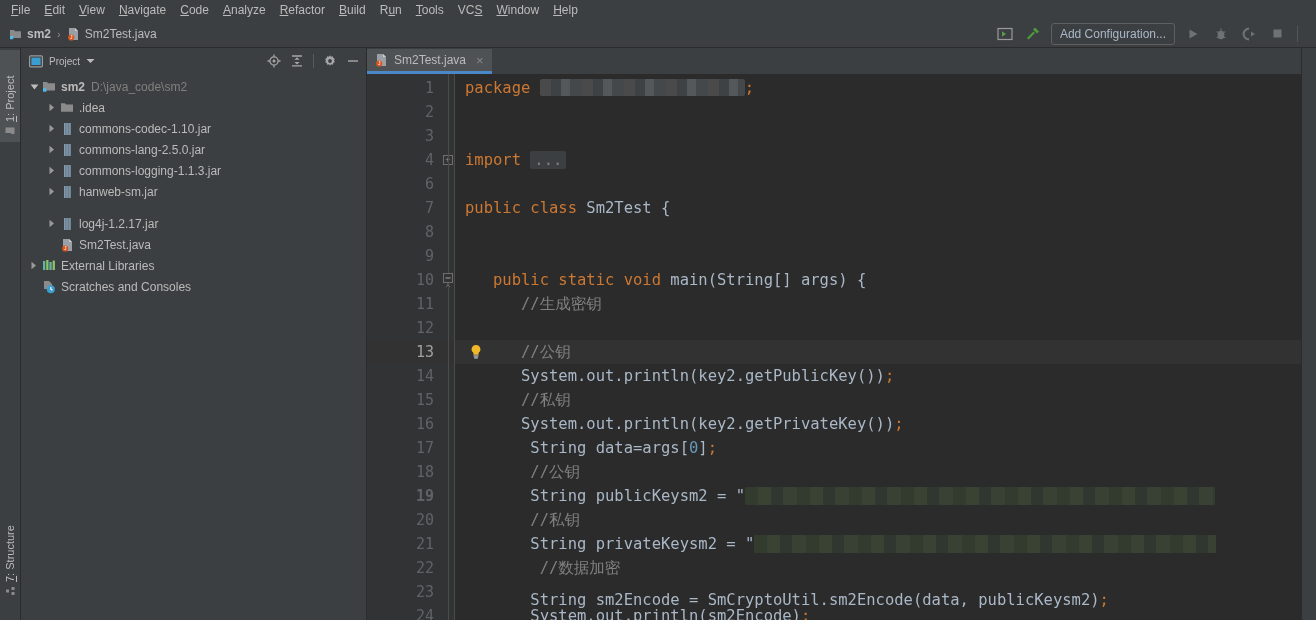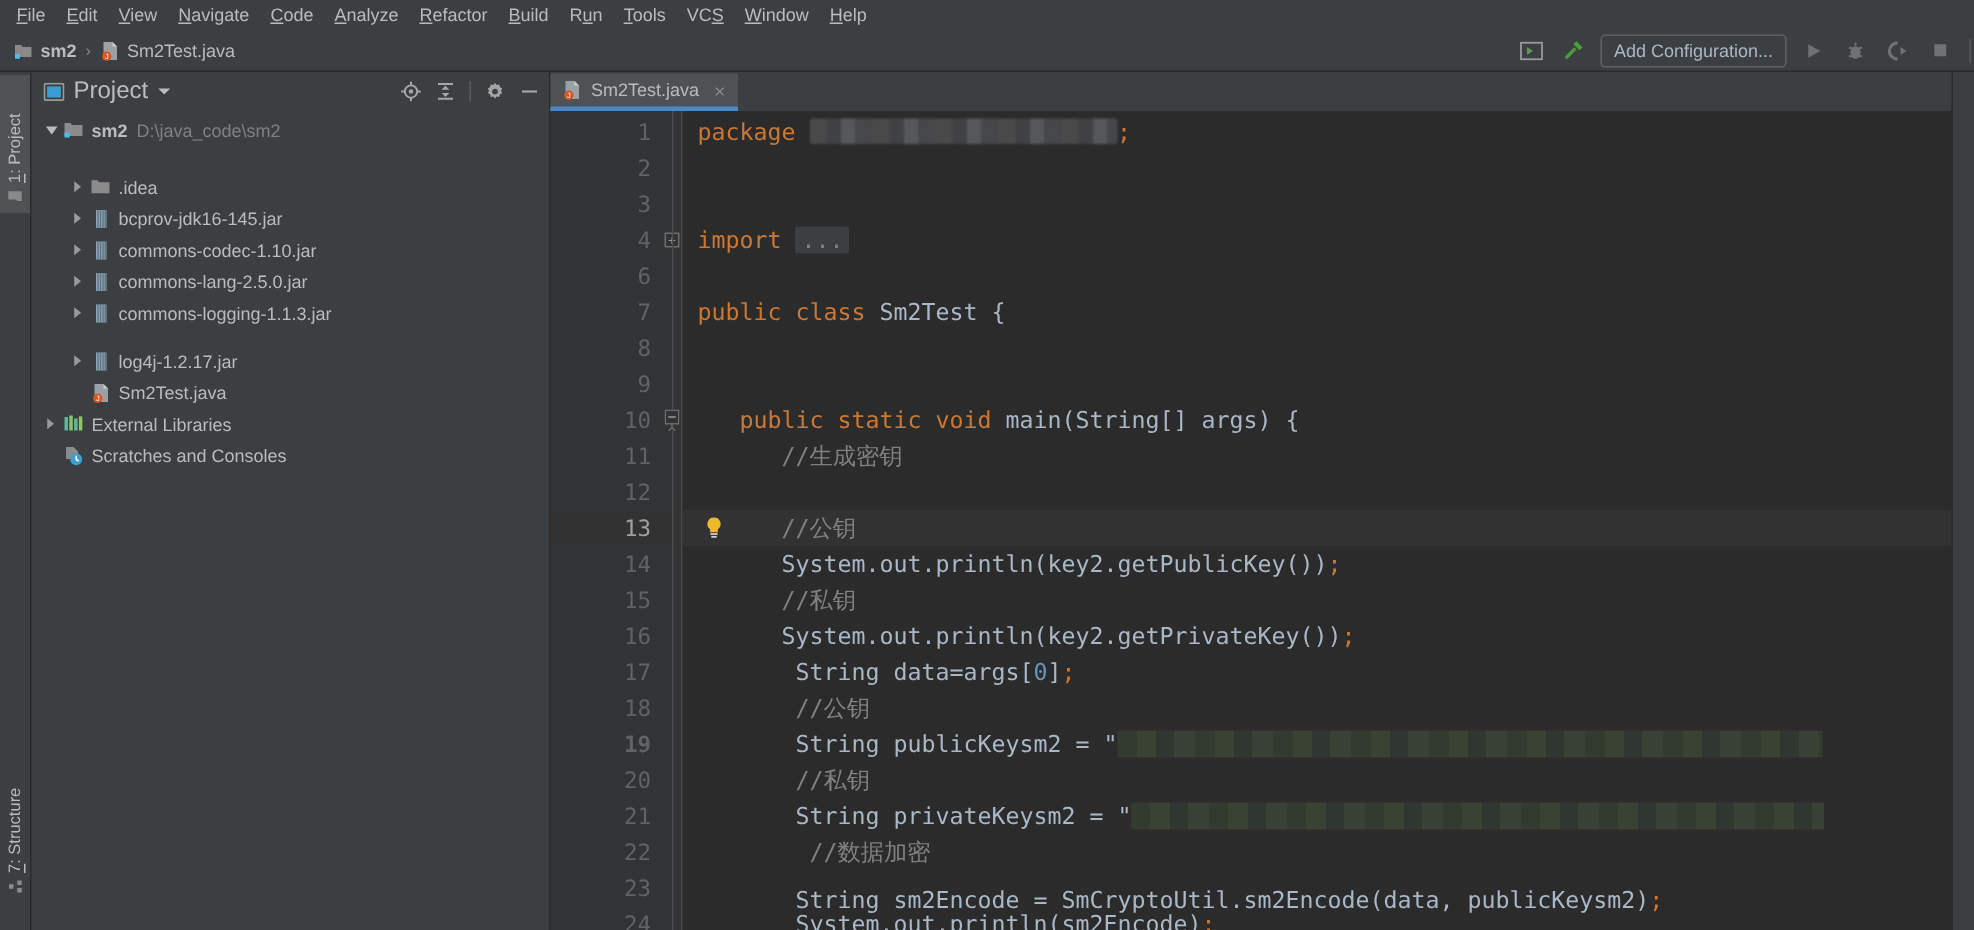--- a/index.html
+++ b/index.html
@@ -45,21 +45,21 @@
     display: flex; align-items: center;
     border-bottom: 1px solid #2b2b2b;
     position: relative;
   }
   .crumbs { display: flex; align-items: center; padding-left: 6px; font-size: 12px; }
   .crumb { display: flex; align-items: center; gap: 5px; color: #bbbbbb; padding: 1px 3px; }
   .crumb.bold { font-weight: bold; }
   .crumb-sep { color: #888; margin: 0 3px; font-size: 11px; }
 
   .toolbar-right {
-    position: absolute; right: 0; top: 0;
+    position: absolute; right: 16px; top: 0;
     height: 27px; display: flex; align-items: center; gap: 8px;
   }
   .tb-btn {
     width: 20px; height: 20px;
     display: flex; align-items: center; justify-content: center;
   }
   .config-box {
     height: 20px;
     border: 1px solid #5e6060;
     border-radius: 3px;
@@ -103,21 +103,21 @@
   .project-panel {
     width: 345px; flex: 0 0 345px;
     background: #3c3f41;
     display: flex; flex-direction: column;
     border-right: 1px solid #2b2b2b;
   }
   .panel-head {
     height: 26px; flex: 0 0 26px;
     display: flex; align-items: center;
     padding: 0 6px 0 8px;
-    font-size: 16px; color: #bbbbbb;
+    font-size: 10px; color: #bbbbbb;
   }
   .panel-title { display: flex; align-items: center; gap: 6px; }
   .panel-head-actions { margin-left: auto; display: flex; align-items: center; gap: 9px; }
   .pa-sep { width: 1px; height: 14px; background: #585b5d; }
 
   .tree { flex: 1 1 auto; padding-top: 2px; font-size: 12px; overflow: hidden; }
   .tree-row {
     height: 21px; display: flex; align-items: center;
     padding-left: 6px; white-space: nowrap; color: #bbbbbb;
   }
@@ -384,21 +384,21 @@
             </span>
             <span class="tree-icon">
               <svg width="14" height="13" viewBox="0 0 14 13">
                 <path d="M1 2h4l1 1.3h7V10.6H1z" fill="#8b8b8b"></path>
                 <rect x="1" y="8.3" width="3.4" height="3.4" fill="#4dbce9"></rect>
               </svg>
             </span>
             <span class="tree-label bold">sm2</span>
             <span class="tree-sub">D:\java_code\sm2</span>
           </div>
-          <div class="tree-row" style="padding-left: 24px; margin-top: 17px;">
+          <div class="tree-row" style="padding-left: 24px;">
             <span class="tw">
               <svg width="8" height="9" viewBox="0 0 8 9">
                 <path d="M1.5 0.8l4.5 3.7-4.5 3.7z" fill="#9a9a9a"></path>
               </svg>
             </span>
             <span class="tree-icon">
               <svg width="14" height="13" viewBox="0 0 14 13">
                 <path d="M1 2.2h4l1 1.3h7V10.8H1z" fill="#8b8b8b"></path>
               </svg>
             </span>
@@ -409,63 +409,63 @@
               <svg width="8" height="9" viewBox="0 0 8 9">
                 <path d="M1.5 0.8l4.5 3.7-4.5 3.7z" fill="#9a9a9a"></path>
               </svg>
             </span>
             <span class="tree-icon">
               <svg width="11" height="14" viewBox="0 0 11 14">
                 <rect x="2" y="1" width="7" height="12" fill="#8fa5b5"></rect>
                 <path d="M3.3 1v12M5 1v12M6.7 1v12M8.2 1v12" stroke="#5d7383" stroke-width="0.9"></path>
               </svg>
             </span>
-            <span class="tree-label">bcprov-jdk16-145.jar</span>
+            <span class="tree-label">commons-codec-1.10.jar</span>
           </div>
           <div class="tree-row" style="padding-left: 24px;">
             <span class="tw">
               <svg width="8" height="9" viewBox="0 0 8 9">
                 <path d="M1.5 0.8l4.5 3.7-4.5 3.7z" fill="#9a9a9a"></path>
               </svg>
             </span>
             <span class="tree-icon">
               <svg width="11" height="14" viewBox="0 0 11 14">
                 <rect x="2" y="1" width="7" height="12" fill="#8fa5b5"></rect>
                 <path d="M3.3 1v12M5 1v12M6.7 1v12M8.2 1v12" stroke="#5d7383" stroke-width="0.9"></path>
               </svg>
             </span>
-            <span class="tree-label">commons-codec-1.10.jar</span>
+            <span class="tree-label">commons-lang-2.5.0.jar</span>
           </div>
           <div class="tree-row" style="padding-left: 24px;">
             <span class="tw">
               <svg width="8" height="9" viewBox="0 0 8 9">
                 <path d="M1.5 0.8l4.5 3.7-4.5 3.7z" fill="#9a9a9a"></path>
               </svg>
             </span>
             <span class="tree-icon">
               <svg width="11" height="14" viewBox="0 0 11 14">
                 <rect x="2" y="1" width="7" height="12" fill="#8fa5b5"></rect>
                 <path d="M3.3 1v12M5 1v12M6.7 1v12M8.2 1v12" stroke="#5d7383" stroke-width="0.9"></path>
               </svg>
             </span>
-            <span class="tree-label">commons-lang-2.5.0.jar</span>
+            <span class="tree-label">commons-logging-1.1.3.jar</span>
           </div>
           <div class="tree-row" style="padding-left: 24px;">
             <span class="tw">
               <svg width="8" height="9" viewBox="0 0 8 9">
                 <path d="M1.5 0.8l4.5 3.7-4.5 3.7z" fill="#9a9a9a"></path>
               </svg>
             </span>
             <span class="tree-icon">
               <svg width="11" height="14" viewBox="0 0 11 14">
                 <rect x="2" y="1" width="7" height="12" fill="#8fa5b5"></rect>
                 <path d="M3.3 1v12M5 1v12M6.7 1v12M8.2 1v12" stroke="#5d7383" stroke-width="0.9"></path>
               </svg>
             </span>
-            <span class="tree-label">commons-logging-1.1.3.jar</span>
+            <span class="tree-label">hanweb-sm.jar</span>
           </div>
           <div class="tree-row" style="padding-left: 24px; margin-top: 11px;">
             <span class="tw">
               <svg width="8" height="9" viewBox="0 0 8 9">
                 <path d="M1.5 0.8l4.5 3.7-4.5 3.7z" fill="#9a9a9a"></path>
               </svg>
             </span>
             <span class="tree-icon">
               <svg width="11" height="14" viewBox="0 0 11 14">
                 <rect x="2" y="1" width="7" height="12" fill="#8fa5b5"></rect>

